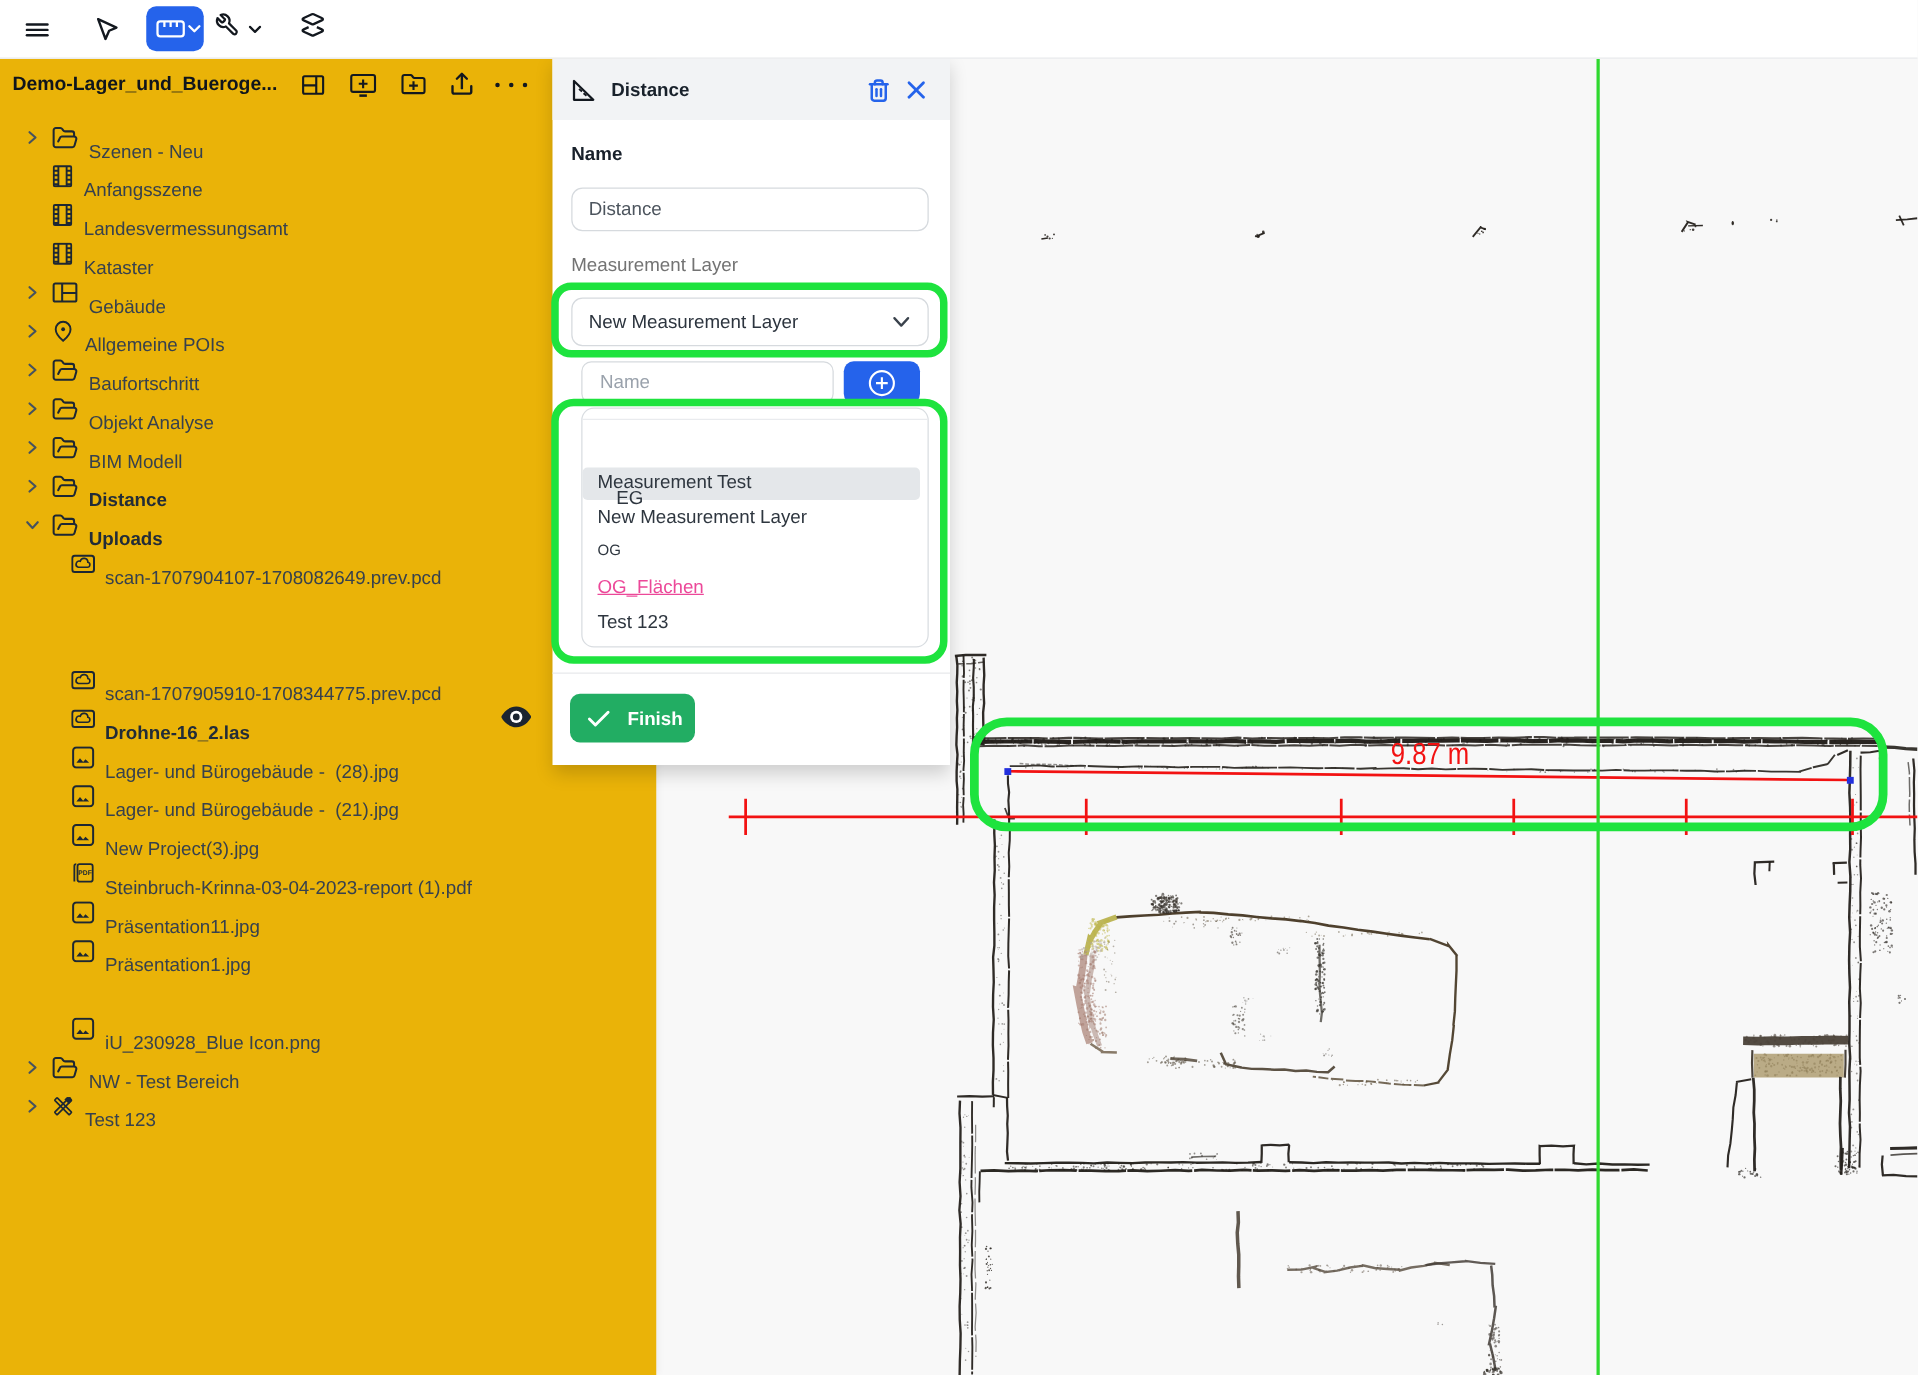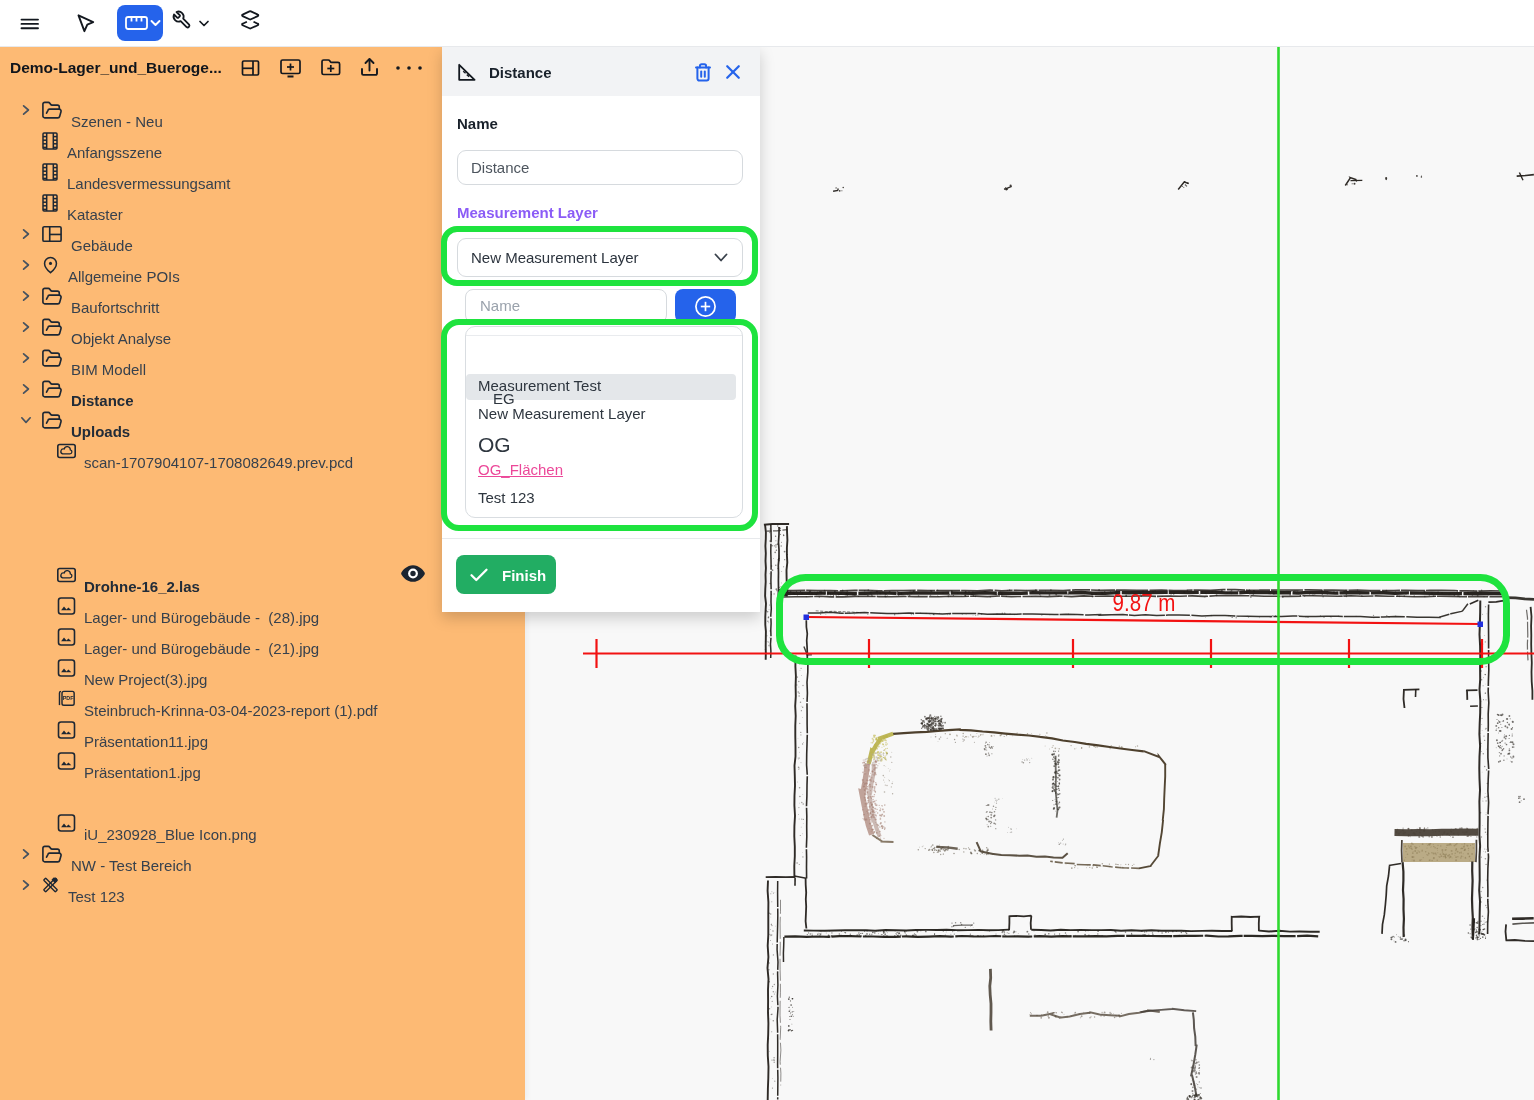--- a/index.html
+++ b/index.html
@@ -1,21 +1,21 @@
 <!DOCTYPE html>
 <html><head>
 <meta charset="utf-8">
 <style>
   * { margin:0; padding:0; box-sizing:border-box; }
   html,body { width:1534px; height:1100px; overflow:hidden;
     font-family:"Liberation Sans", sans-serif; background:#f7f7f8; }
   #toolbar { position:absolute; left:0; top:0; width:1534px; height:47px;
     background:#fff; border-bottom:1px solid #e7e9ec; z-index:30; }
   #sidebar { position:absolute; left:0; top:47px; width:525px; height:1053px;
-    background:#fdba74; z-index:20; box-shadow:2px 0 6px rgba(0,0,0,0.05); }
+    background:#eab308; z-index:20; box-shadow:2px 0 6px rgba(0,0,0,0.05); }
   #panel { position:absolute; left:442px; top:47px; width:318px; height:565px;
     background:#fff; z-index:25; box-shadow:0 6px 14px rgba(0,0,0,0.18); }
   .ptitle { font-weight:bold; font-size:15.5px; color:#10151c; position:absolute; left:10px; top:12px; letter-spacing:0px;}
   .trow { position:absolute; height:31px; display:flex; align-items:center; color:#37414d; font-size:15px; }
   .trow .lbl { white-space:nowrap;margin-top:23px; }
   .b { font-weight:bold; color:#222c38; }
   .chev { width:12px; height:12px; margin-right:9px; flex:0 0 auto; }
   .ic22 { width:22px; height:20px; margin-right:8px; flex:0 0 auto; }
   .ic16 { width:16px; height:18px; margin-right:9px; flex:0 0 auto; }
   .ic18 { width:19px; height:18px; margin-right:8px; flex:0 0 auto; }
@@ -2612,20 +2612,27 @@
       </svg>
       <span class="lbl b">Uploads</span>
     </div>
 <div class="trow" style="left:57px;top:388.5px">
       <svg class="ic18" viewBox="0 0 19 16">
         <rect x="0.8" y="1.5" width="17.4" height="13" rx="2" fill="none" stroke="#1d2733" stroke-width="1.6"></rect>
         <path d="M5.6 10.8h7.3a2 2 0 0 0 .4-3.96A3.1 3.1 0 0 0 7.2 6a2.25 2.25 0 0 0-1.6 4.8z" fill="none" stroke="#1d2733" stroke-width="1.3"></path>
       </svg>
       <span class="lbl">scan-1707904107-1708082649.prev.pcd</span>
     </div>
+<div class="trow" style="left:57px;top:481.5px">
+      <svg class="ic18" viewBox="0 0 19 16">
+        <rect x="0.8" y="1.5" width="17.4" height="13" rx="2" fill="none" stroke="#1d2733" stroke-width="1.6"></rect>
+        <path d="M5.6 10.8h7.3a2 2 0 0 0 .4-3.96A3.1 3.1 0 0 0 7.2 6a2.25 2.25 0 0 0-1.6 4.8z" fill="none" stroke="#1d2733" stroke-width="1.3"></path>
+      </svg>
+      <span class="lbl">scan-1707905910-1708344775.prev.pcd</span>
+    </div>
 <div class="trow" style="left:57px;top:512.5px">
       <svg class="ic18" viewBox="0 0 19 16">
         <rect x="0.8" y="1.5" width="17.4" height="13" rx="2" fill="none" stroke="#1d2733" stroke-width="1.6"></rect>
         <path d="M5.6 10.8h7.3a2 2 0 0 0 .4-3.96A3.1 3.1 0 0 0 7.2 6a2.25 2.25 0 0 0-1.6 4.8z" fill="none" stroke="#1d2733" stroke-width="1.3"></path>
       </svg>
       <span class="lbl b">Drohne-16_2.las</span>
     </div>
 <div class="trow" style="left:57px;top:543.5px">
       <svg class="ic18" viewBox="0 0 18 18">
         <rect x="1" y="1" width="16" height="16" rx="2.5" fill="none" stroke="#1d2733" stroke-width="1.6"></rect>
@@ -2748,41 +2755,41 @@
   </svg>
   <svg style="position:absolute;left:283px;top:17px" width="16" height="16" viewBox="0 0 16 16">
     <g stroke="#2563eb" stroke-width="2.2" stroke-linecap="round">
       <line x1="2.2" y1="2.2" x2="13.8" y2="13.8"></line>
       <line x1="13.8" y1="2.2" x2="2.2" y2="13.8"></line>
     </g>
   </svg>
   <div style="position:absolute;left:15px;top:68px;font-size:15px;font-weight:bold;color:#19212b;">Name</div>
   <div style="position:absolute;left:15px;top:103px;width:286px;height:35px;border:1px solid #d6dade;border-radius:9px;"></div>
   <div style="position:absolute;left:29px;top:112px;font-size:15px;color:#4d555e;">Distance</div>
-  <div style="position:absolute;left:15px;top:157px;font-size:15px;font-weight:bold;color:#8b5cf6;">Measurement Layer</div>
+  <div style="position:absolute;left:15px;top:157px;font-size:15px;font-weight:normal;color:#737373;">Measurement Layer</div>
   <div style="position:absolute;left:15px;top:191px;width:286px;height:39px;border:1px solid #d6dade;border-radius:9px;background:#fff;"></div>
   <div style="position:absolute;left:29px;top:202px;font-size:15px;color:#2c343e;">New Measurement Layer</div>
   <svg style="position:absolute;left:271px;top:205px" width="16" height="12" viewBox="0 0 16 12">
       <path d="M2.5 2.5 8 8.5 13.5 2.5" fill="none" stroke="#3a424c" stroke-width="1.8" stroke-linecap="round" stroke-linejoin="round"></path>
     </svg>
   <div style="position:absolute;left:23px;top:242px;width:202px;height:34px;border:1px solid #d6dade;border-radius:8px;"></div>
   <div style="position:absolute;left:38px;top:250px;font-size:15px;color:#9aa2ac;">Name</div>
   <div style="position:absolute;left:233px;top:242px;width:61px;height:34px;background:#2563eb;border-radius:8px;"></div>
   <svg style="position:absolute;left:252px;top:248px" width="23" height="23" viewBox="0 0 23 23">
     <circle cx="11.5" cy="11.5" r="9.6" fill="none" stroke="#fff" stroke-width="1.7"></circle>
     <line x1="11.5" y1="6.8" x2="11.5" y2="16.2" stroke="#fff" stroke-width="1.7"></line>
     <line x1="6.8" y1="11.5" x2="16.2" y2="11.5" stroke="#fff" stroke-width="1.7"></line>
   </svg>
   <div style="position:absolute;left:23px;top:279px;width:278px;height:192px;border:1px solid #d9dde1;border-radius:10px;background:#fff;"></div>
   <div style="position:absolute;left:24px;top:288px;width:276px;height:1px;background:#e9ebee;"></div>
   <div style="position:absolute;left:24px;top:327px;width:270px;height:26px;background:#e4e7ea;border-radius:4px;"></div>
   <div style="position:absolute;left:51px;top:302px;font-size:15px;color:#2e363f;margin-top:41px;">EG</div>
   <div style="position:absolute;left:36px;top:330px;font-size:15px;color:#2e363f;">Measurement Test</div>
   <div style="position:absolute;left:36px;top:358px;font-size:15px;color:#2e363f;">New Measurement Layer</div>
-  <div style="position:absolute;left:36px;top:386px;font-size:21px;color:#2e363f;">OG</div>
+  <div style="position:absolute;left:36px;top:386px;font-size:12px;color:#2e363f;">OG</div>
   <div style="position:absolute;left:36px;top:414px;font-size:15px;color:#ec4899;text-decoration:underline;">OG_Flächen</div>
   <div style="position:absolute;left:36px;top:442px;font-size:15px;color:#2e363f;">Test 123</div>
   <div style="position:absolute;left:0;top:491px;width:318px;height:1px;background:#e7e9ec;"></div>
   <div style="position:absolute;left:14px;top:508px;width:100px;height:39px;background:#22ad63;border-radius:8px;"></div>
   <svg style="position:absolute;left:27px;top:520px" width="20" height="16" viewBox="0 0 20 16">
       <path d="M2.5 8.2 7.3 13 17.5 2.8" fill="none" stroke="#fff" stroke-width="2.3" stroke-linecap="round" stroke-linejoin="round"></path>
     </svg>
   <div style="position:absolute;left:60px;top:520px;font-size:15px;font-weight:bold;color:#fff;">Finish</div>
 </div>
 <div id="green1" style="position:absolute;z-index:40;left:441px;top:226px;width:317px;height:60px;border:6px solid #1ee33e;border-radius:16px;"></div>

